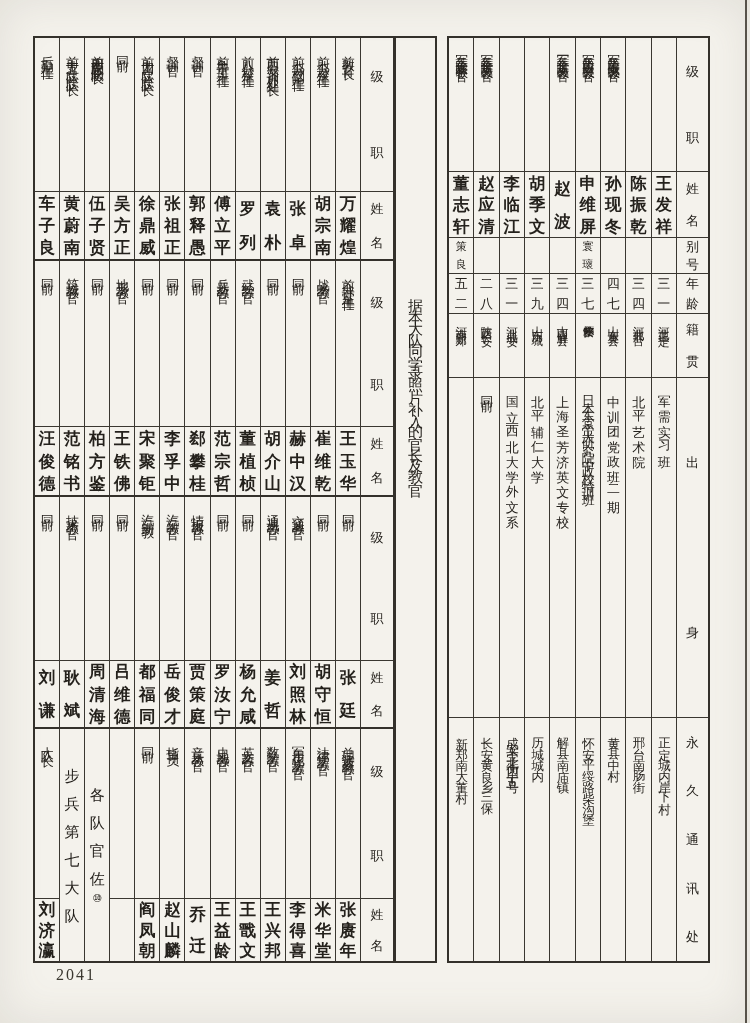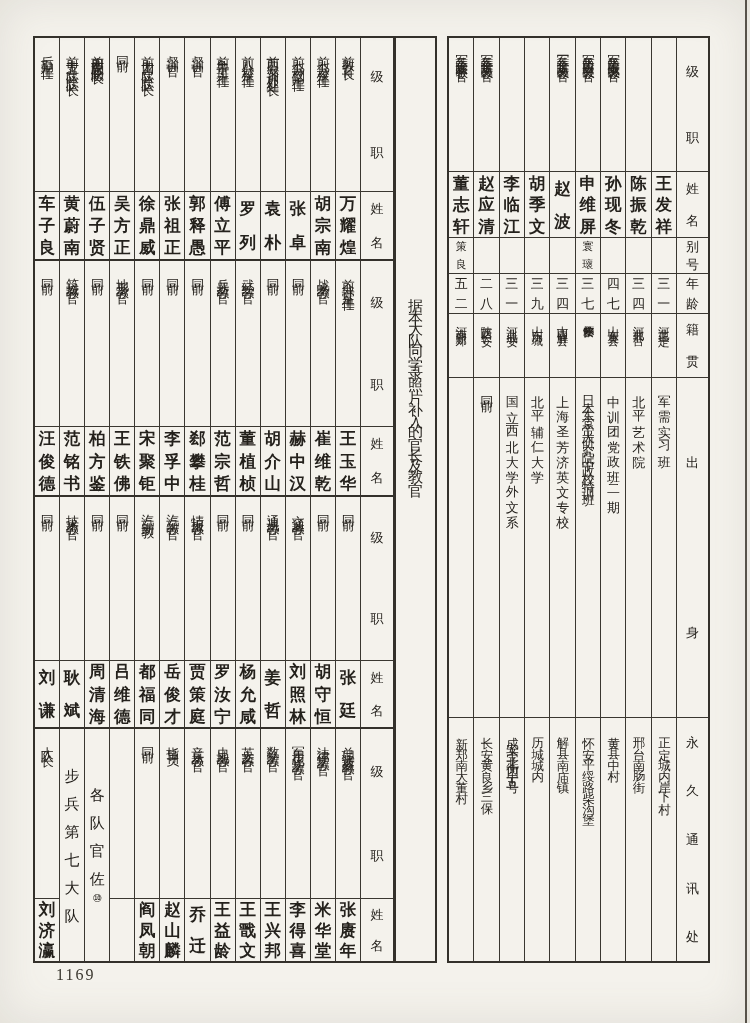--- a/index.html
+++ b/index.html
@@ -855,15 +855,15 @@
           <div class="vtext native-text" style="letter-spacing: 3px; font-size: 11.5px;">河南新郑</div>
         </div>
         <div class="cell topalign" style="height: 340px;">
           <div class="vtext origin-text" style="letter-spacing: 4px;"></div>
         </div>
         <div class="cell topalign" style="height: 243px;">
           <div class="vtext addr-text" style="letter-spacing: 11px;">新郑南大董村</div>
         </div>
       </div>
     </div>
-  <div class="page-number">1169</div>
+  <div class="page-number">2041</div>
   <div class="edge-right"></div>
 </div>
 
 </body></html>

